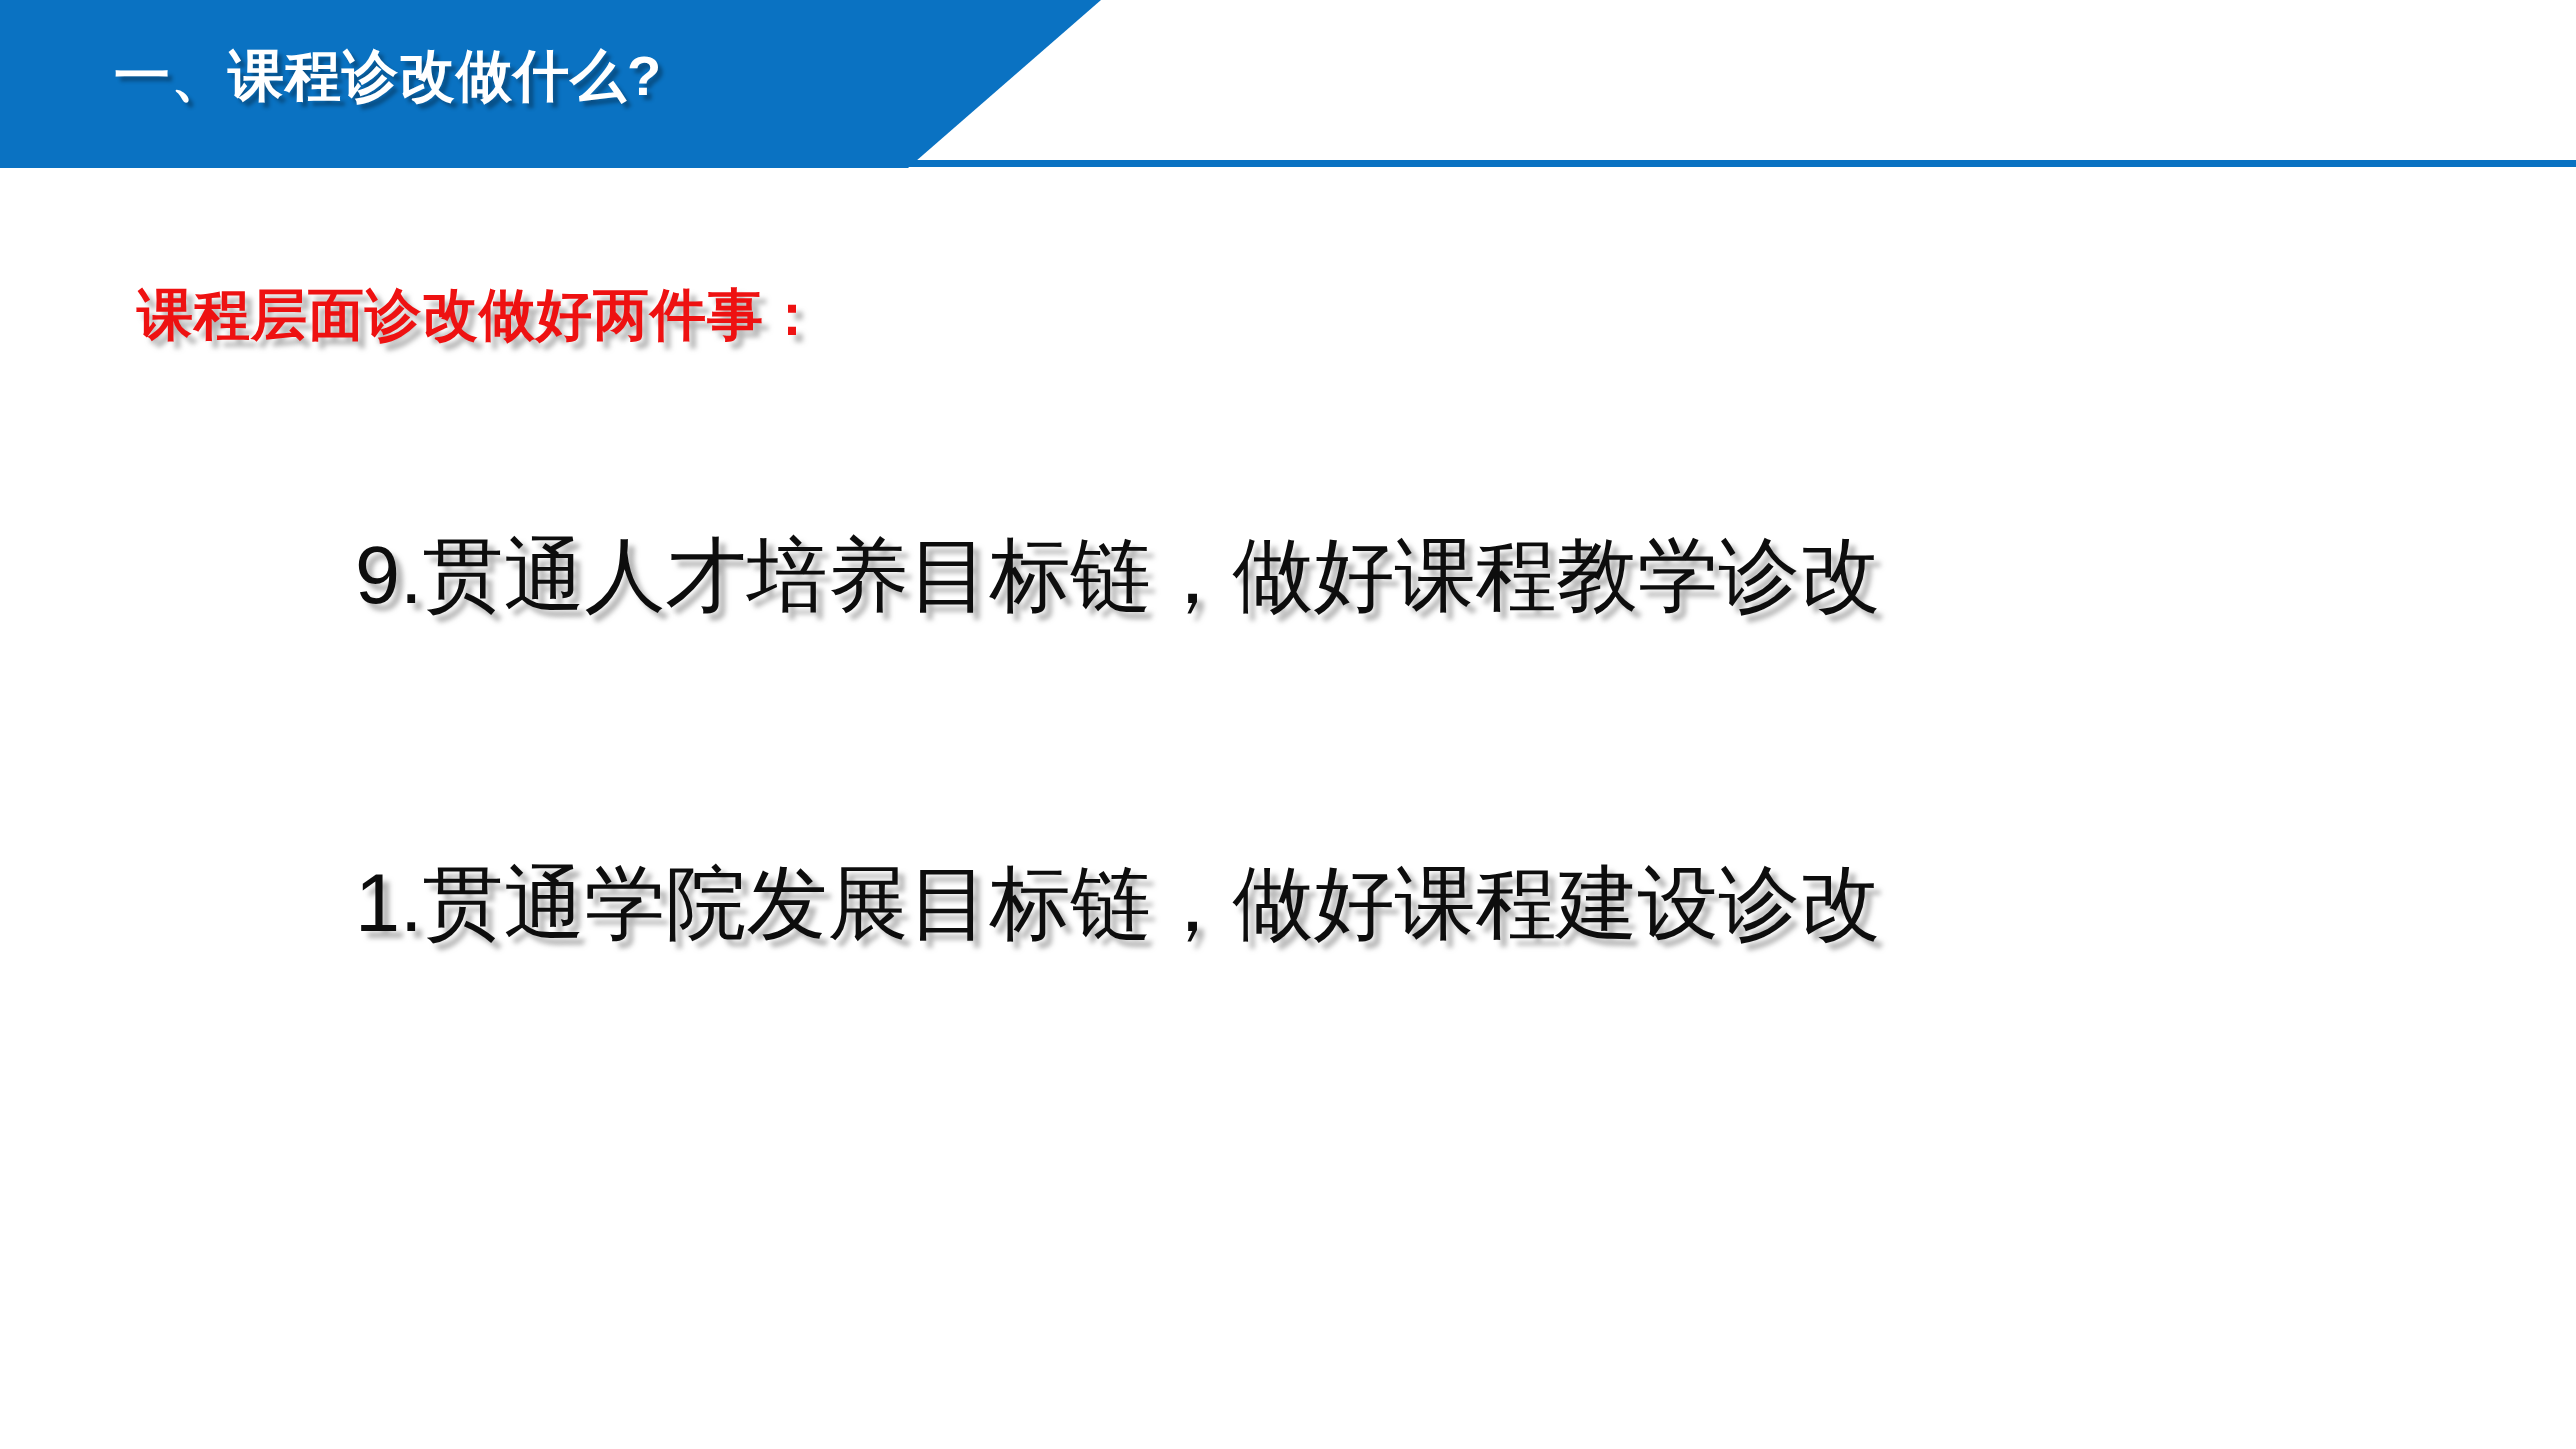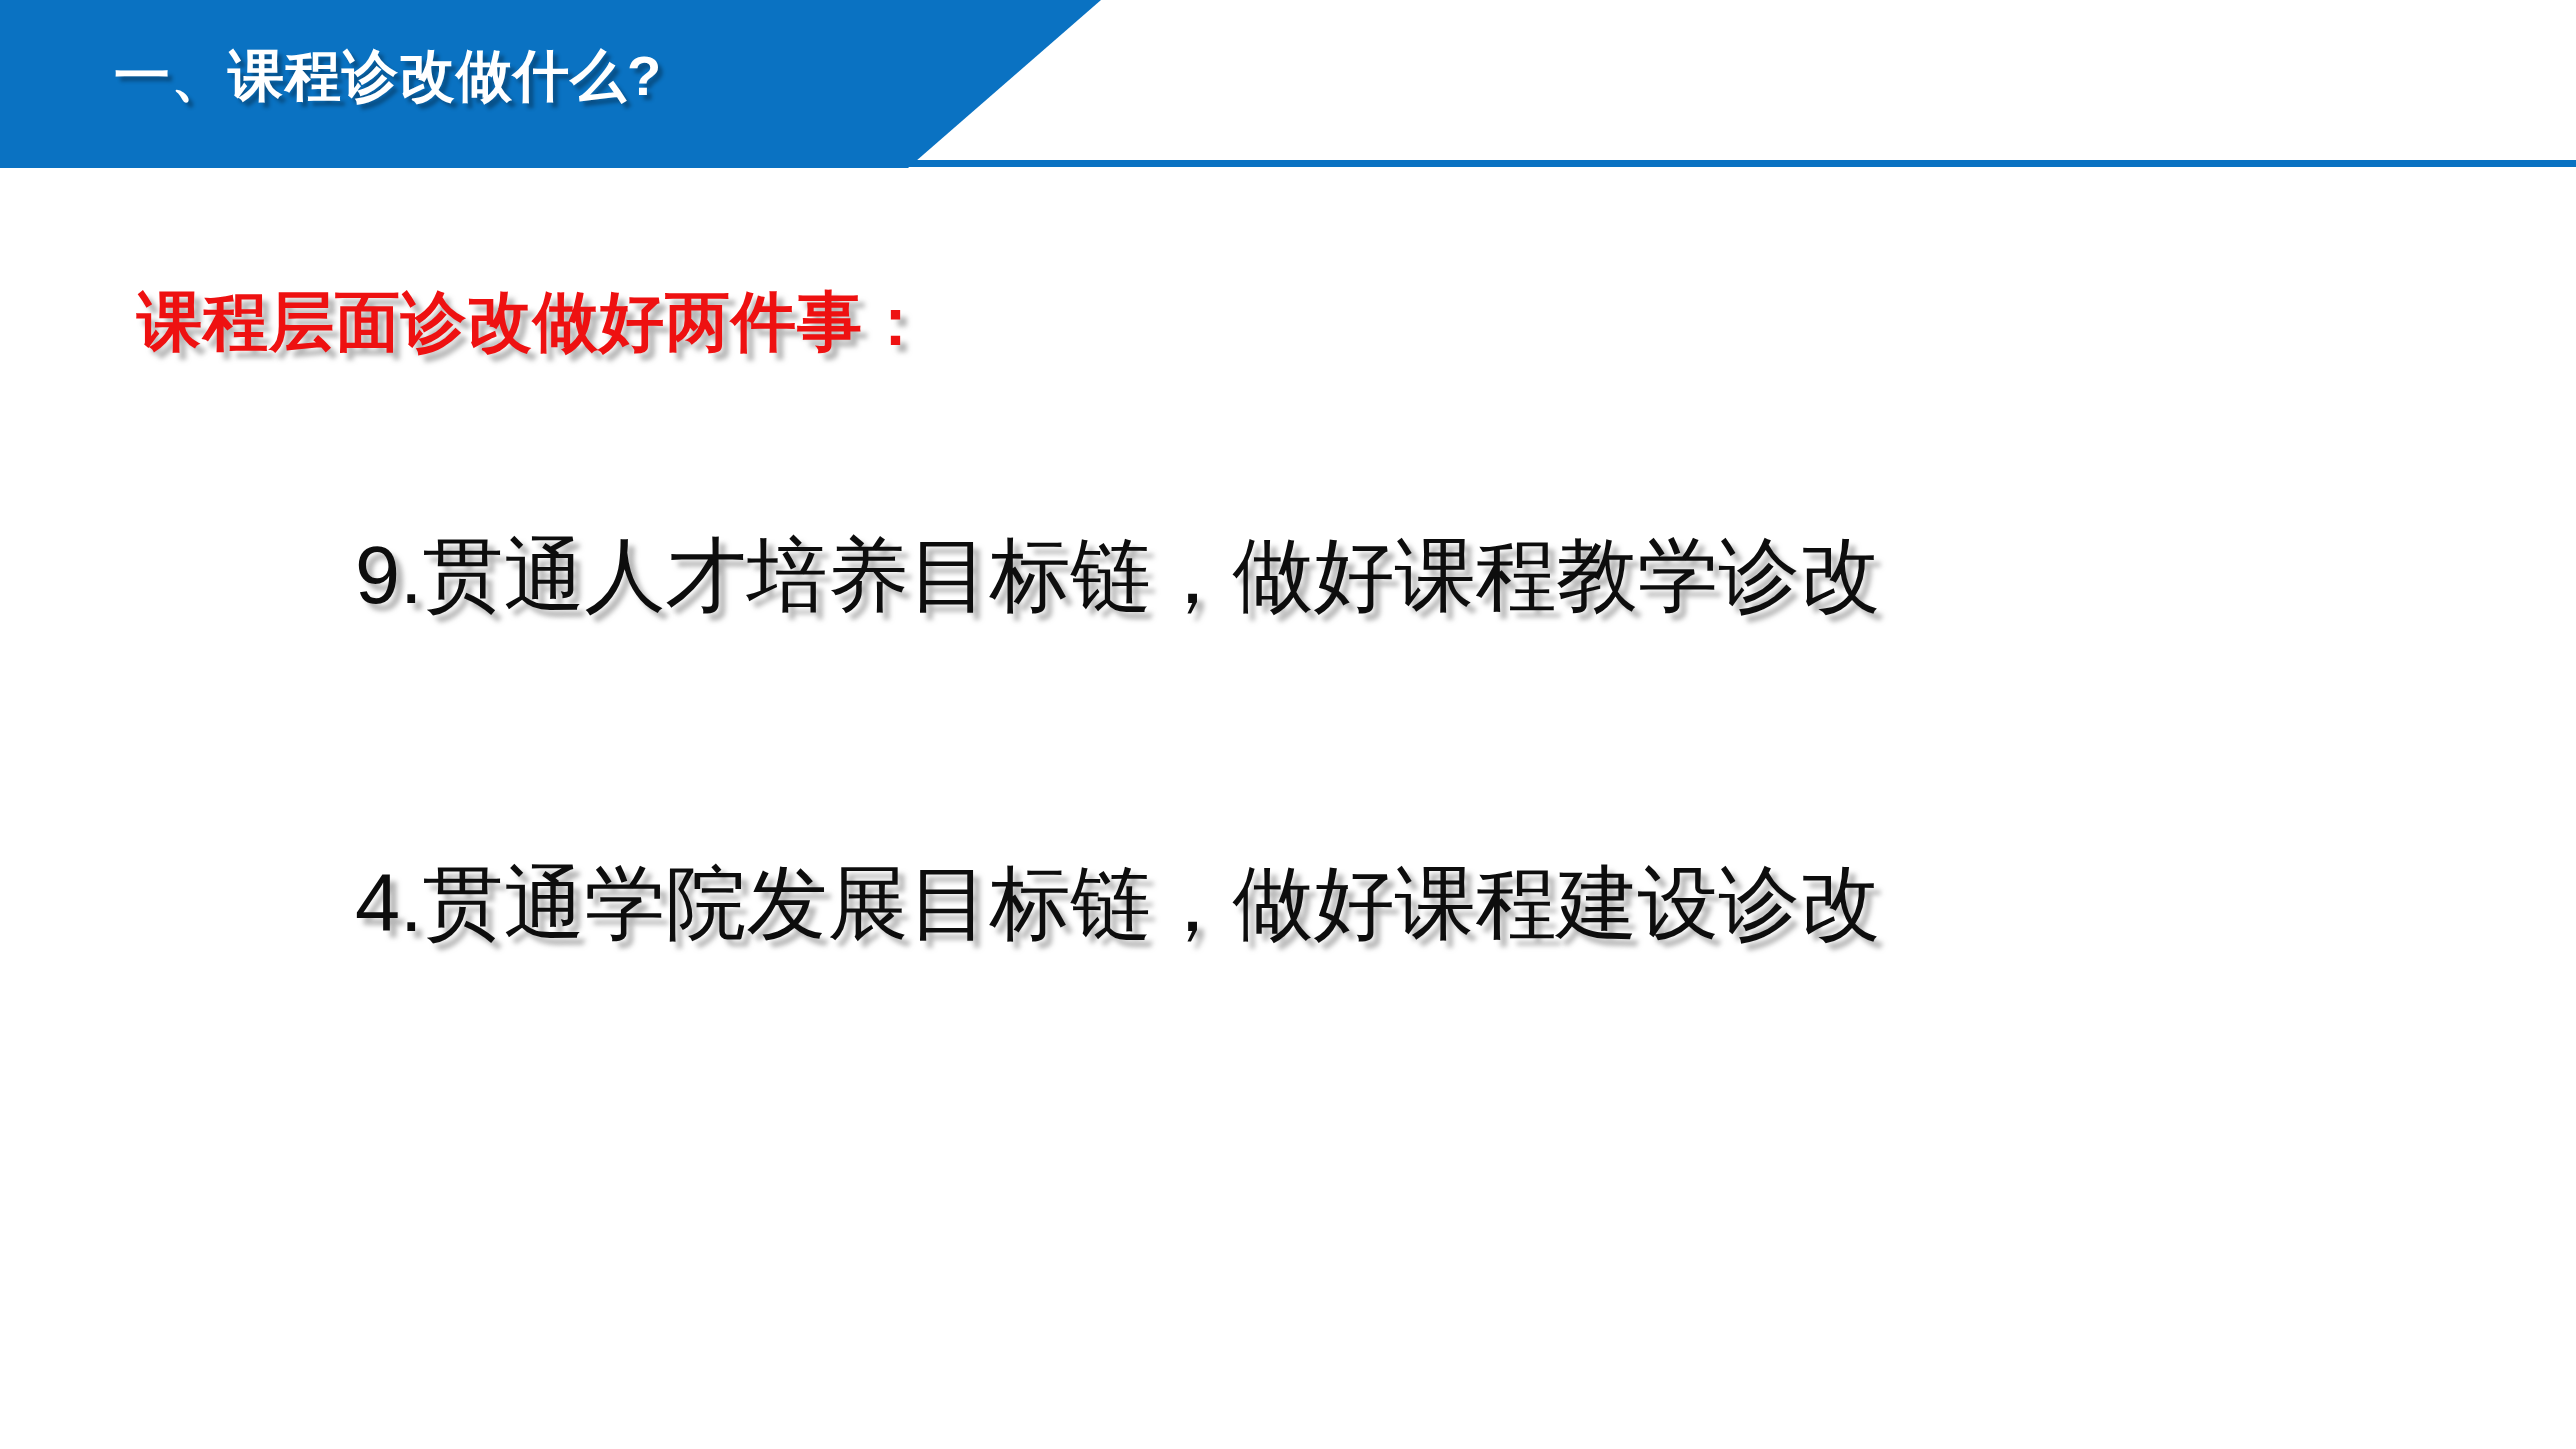--- a/index.html
+++ b/index.html
@@ -53,21 +53,21 @@
     letter-spacing: 1px;
     white-space: nowrap;
     text-shadow: 4.8px 4.8px 3.9px rgba(0,0,0,0.30);
   }
 
   
   .red-heading {
     position: absolute;
     left: 137px;
     top: 278px;
-    font-size: 65px;
+    font-size: 56px;
     font-weight: bold;
     color: #ee1111;
     white-space: nowrap;
     letter-spacing: 1px;
     text-shadow: 6.8px 6.8px 4.8px rgba(120,120,120,0.55);
   }
 
   .bullet-list {
     position: absolute;
     left: 0;
@@ -93,17 +93,17 @@
 <div id="slide">
 
   <div class="header-band"></div>
   <div class="header-rule"></div>
   <div class="header-title">一、课程诊改做什么?</div>
 
   <div class="red-heading">课程层面诊改做好两件事：</div>
 
   <div class="bullet-list">
     <div class="bullet-item i0">9.贯通人才培养目标链，做好课程教学诊改</div>
-    <div class="bullet-item i1">4.贯通学院发展目标链，做好课程建设诊改</div>
+    <div class="bullet-item i1">1.贯通学院发展目标链，做好课程建设诊改</div>
   </div>
 
 </div>
 
 
 </body></html>

